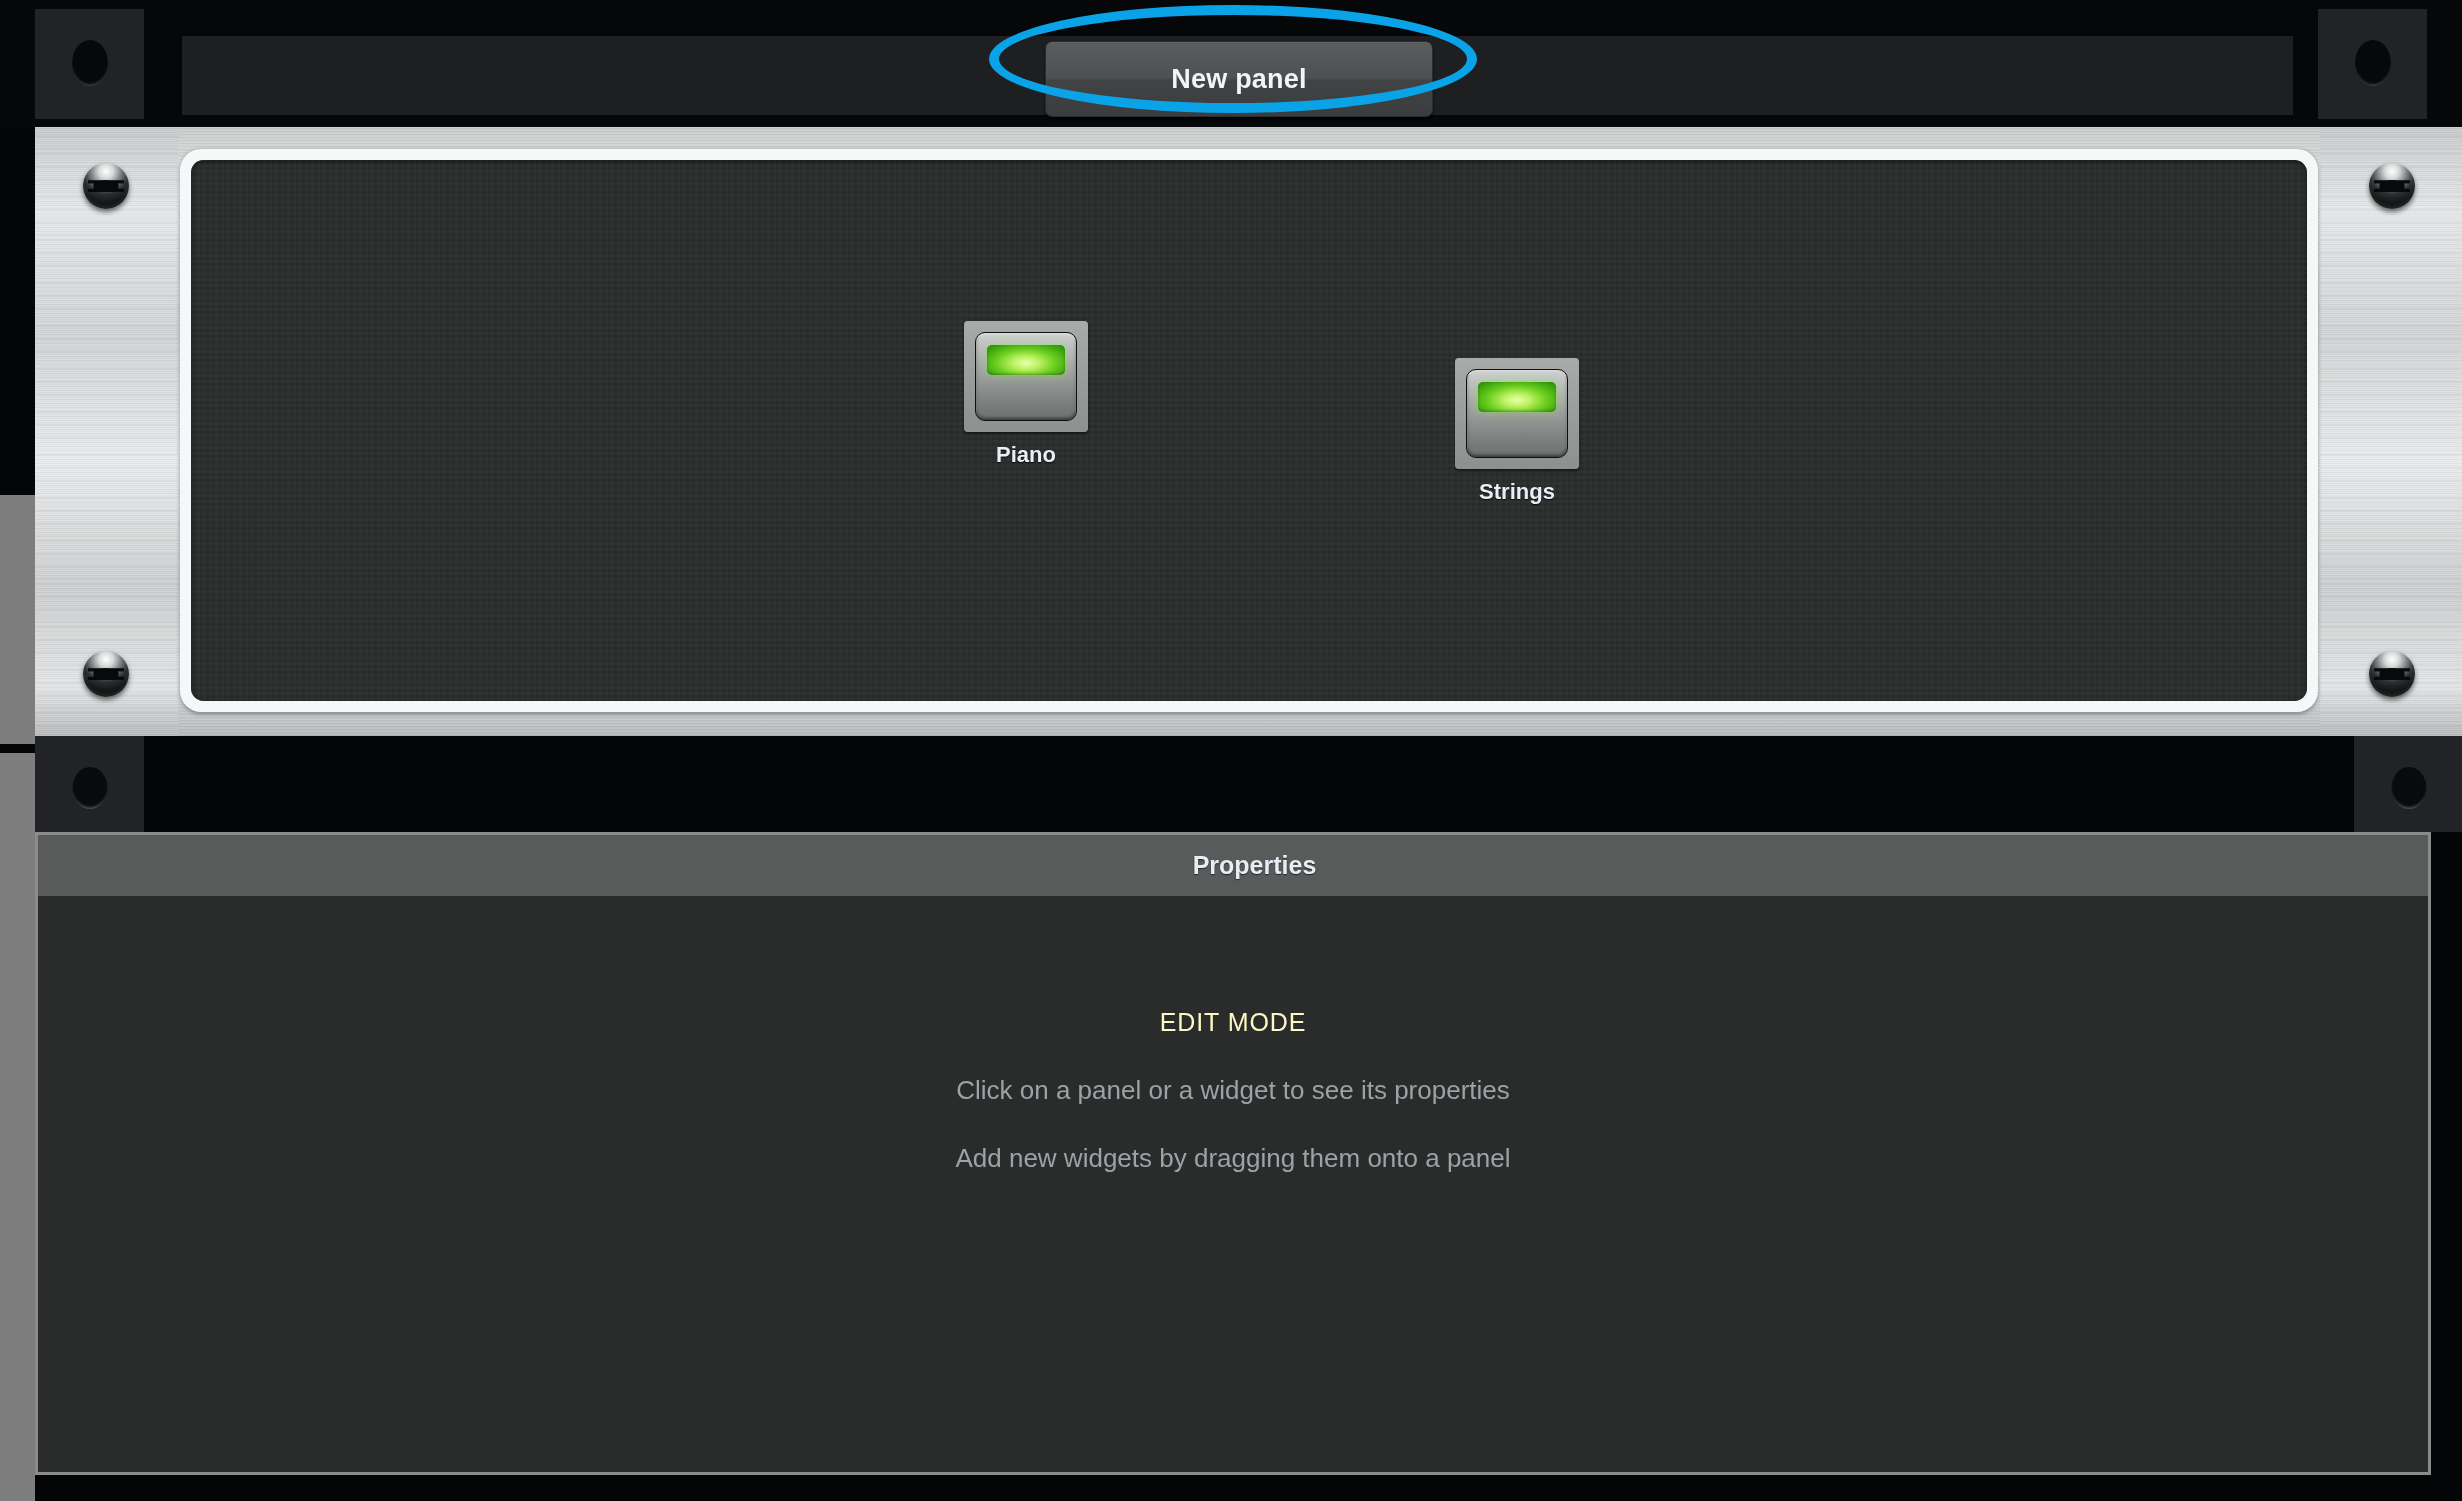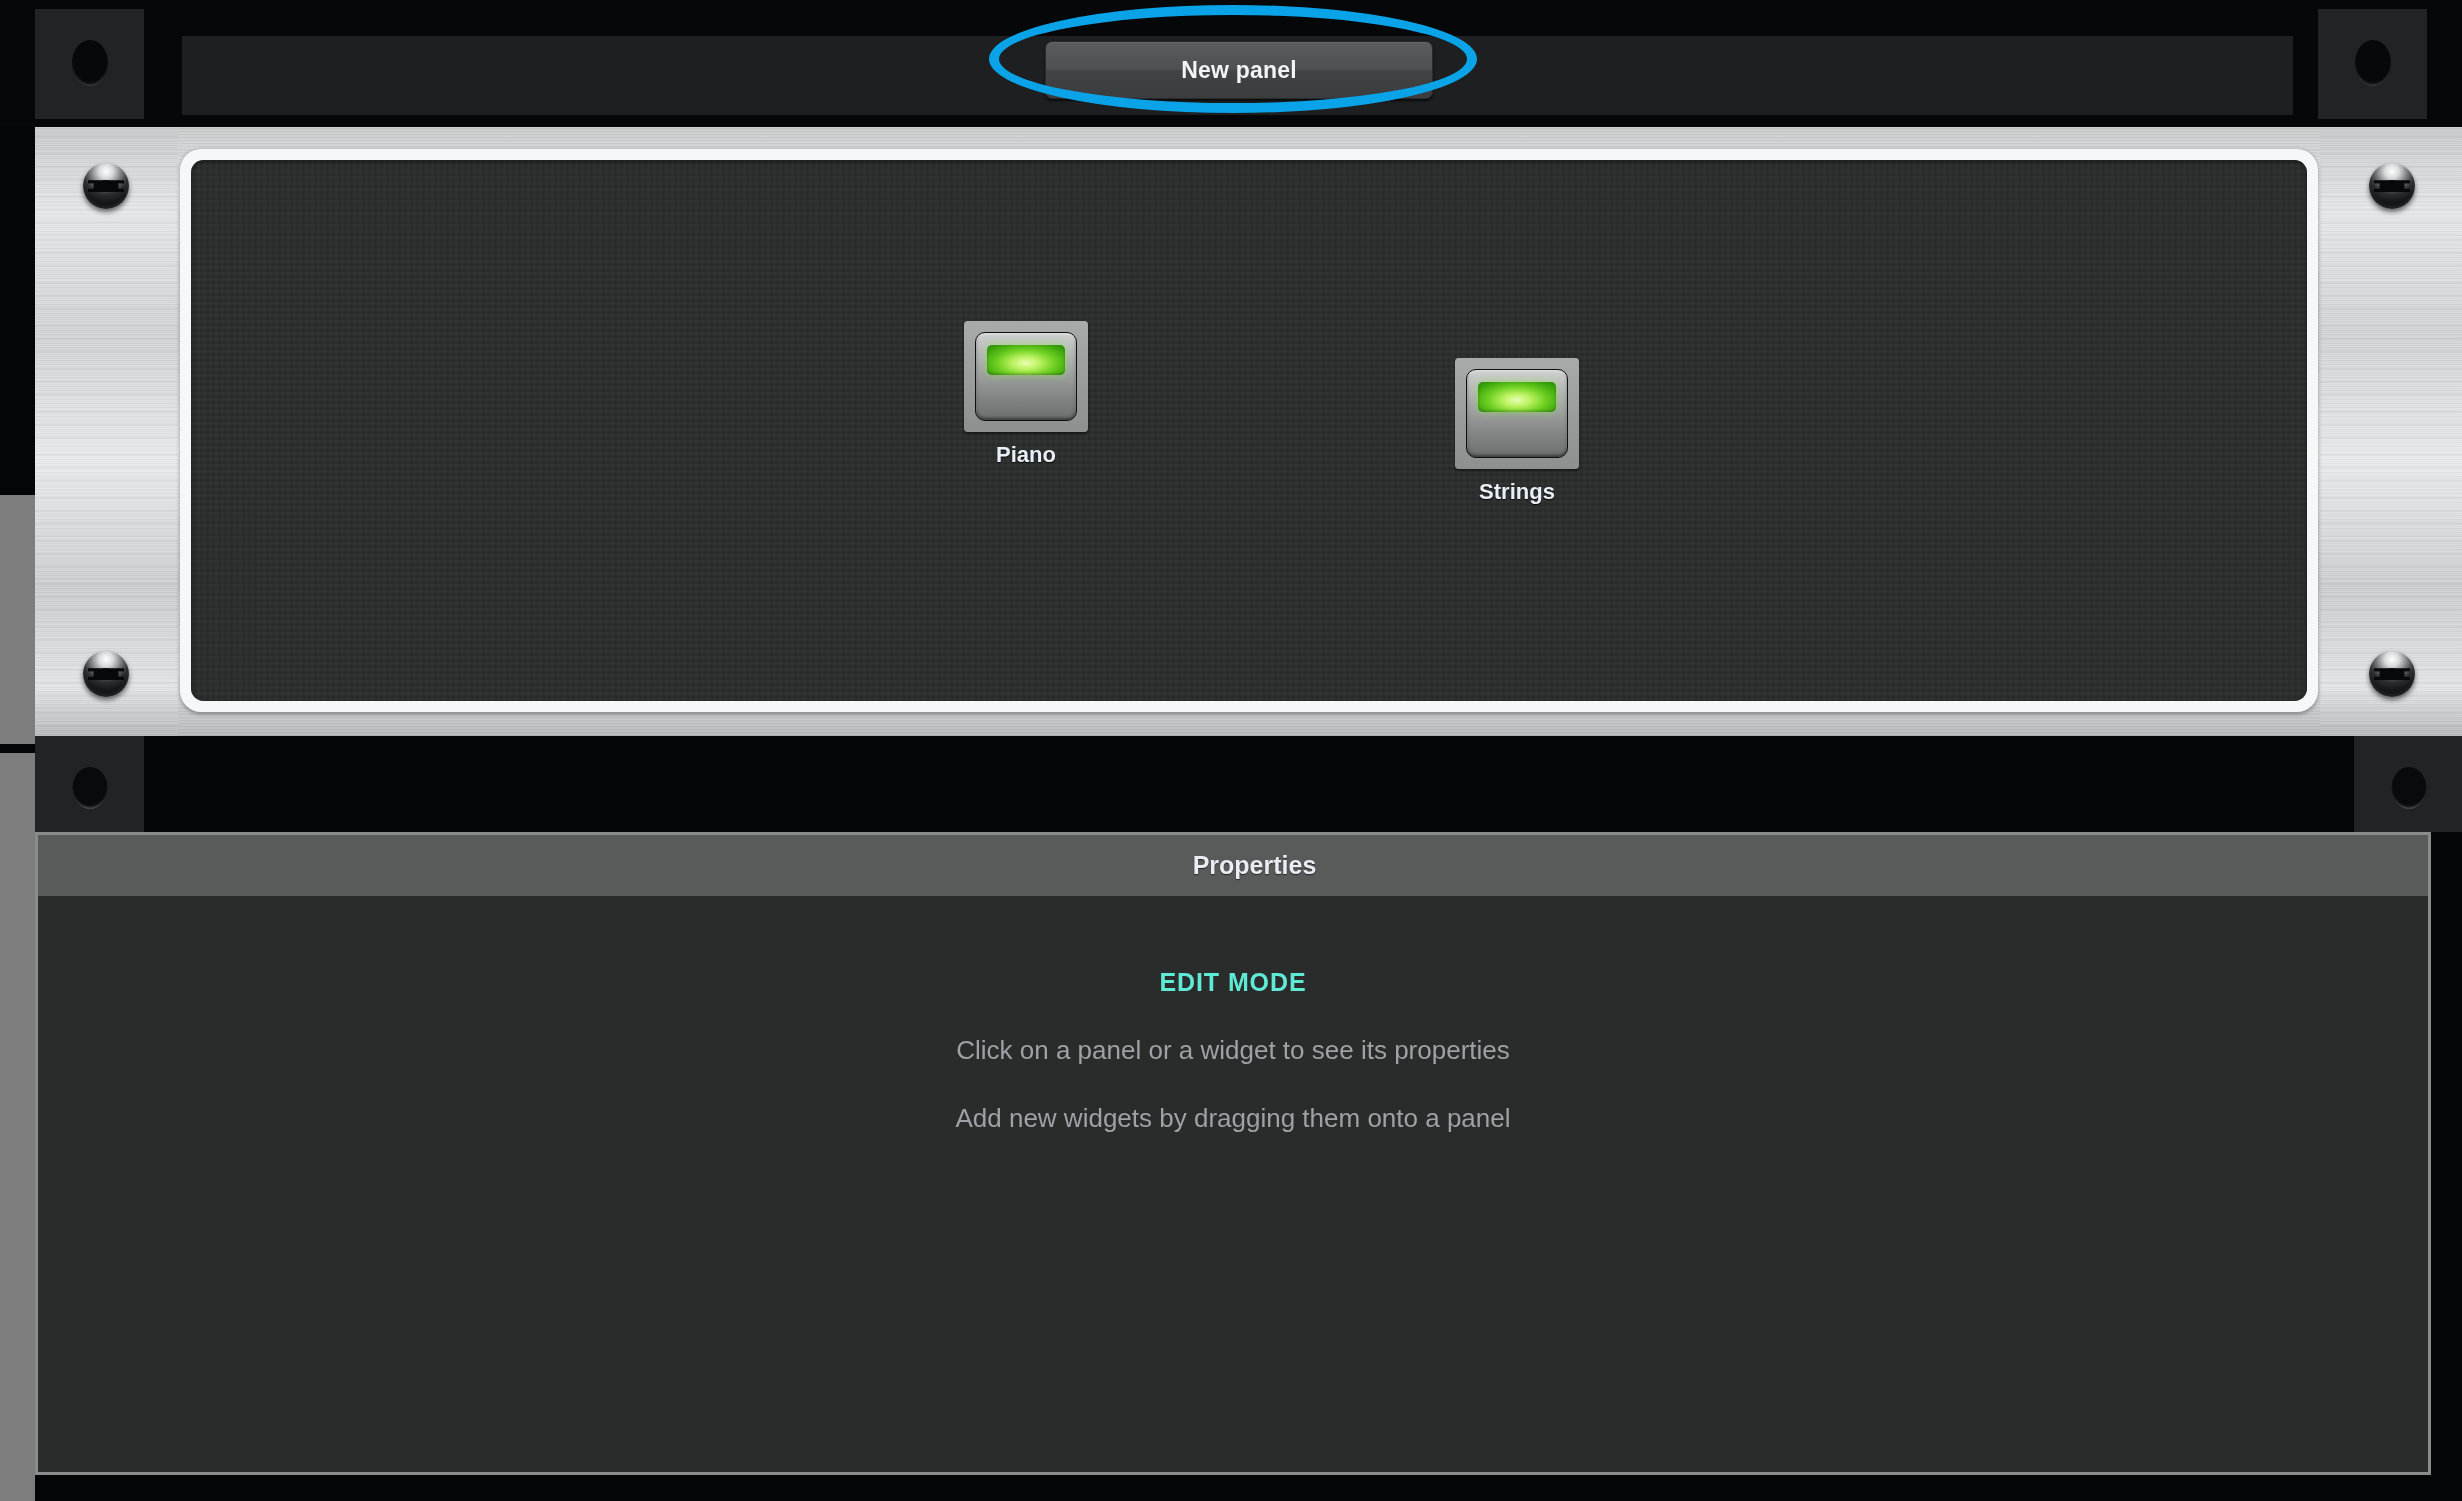--- a/index.html
+++ b/index.html
@@ -20,27 +20,27 @@
   
   .toolbar-band{
     position:absolute; left:0; top:0; width:2462px; height:127px;
     background:#050708;
   }
   .toolbar{
     position:absolute; left:182px; top:36px; width:2111px; height:79px;
     background:#1d1f20;
   }
   .newpanel-btn{
-    position:absolute; left:1045px; top:41px; width:388px; height:58px;
+    position:absolute; left:1045px; top:41px; width:388px; height:76px;
     border-radius:7.4px;
     background:linear-gradient(to bottom,#5a5c5e 0%,#4e5052 48%,#414345 52%,#3a3c3e 100%);
     border:0.6px solid #2a2c2d;
     box-shadow:0 1.2px 2.5px rgba(0,0,0,.65), inset 0 0.6px 0 rgba(255,255,255,.10);
     color:#f2f4f6;
-    font-size:23px; font-weight:bold;
+    font-size:27px; font-weight:bold;
     display:flex; align-items:center; justify-content:center;
     letter-spacing:0.2px;
     cursor:pointer;
   }
   
   .annot{
     position:absolute; left:989px; top:5px; width:488px; height:108px;
     border:10.5px solid #0ba3e8;
     border-radius:50%;
     pointer-events:none;
@@ -197,22 +197,22 @@
     text-shadow:0 0.6px 1.2px rgba(0,0,0,.6);
     position:relative;
     padding-left:43px;
   }
   .props-body{
     position:relative; height:calc(100% - 61px);
     background:#2a2b2b;
     display:flex; flex-direction:column; align-items:center;
   }
   .edit-mode{
-    margin-top:72px;
-    color:#5eead4; font-size:25px; letter-spacing:0.9px;font-weight:bold;
+    margin-top:112px;
+    color:#fef9c3; font-size:25px; letter-spacing:0.9px;
   }
   .hint{
     margin-top:38px; color:#9ea1a5; font-size:26px;
   }
   .hint.h2{ margin-top:37px; }
 </style>
 </head>
 <body>
 
 <div id="app">

